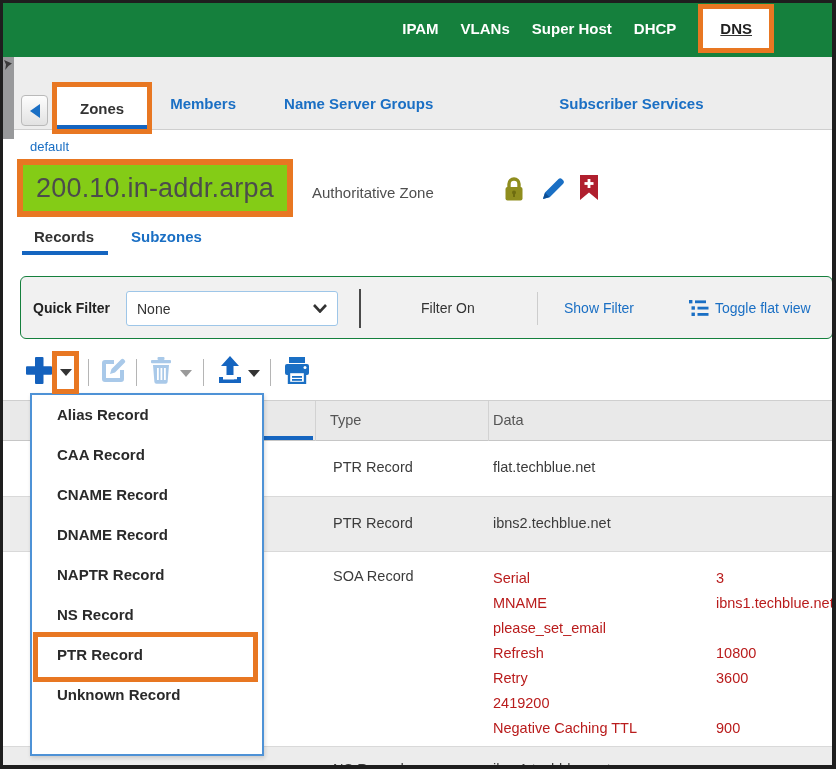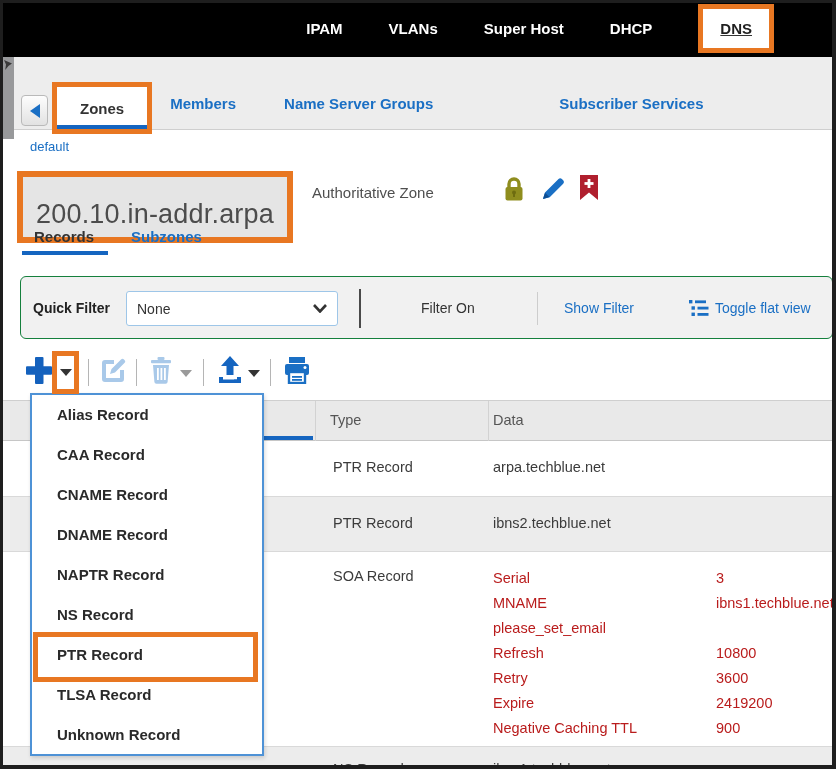--- a/index.html
+++ b/index.html
@@ -10,22 +10,22 @@
     color:#333;
   }
   .abs { position:absolute; }
 
   
   .shot-frame { position:absolute; inset:0; border:3px solid #1e1e1e;
     border-right-width:4px; border-bottom-width:4px; pointer-events:none; z-index:60; }
 
   
   .topbar { position:absolute; left:0; top:0; width:100%; height:57px;
-    background:#000000; display:flex; align-items:center;
-    justify-content:flex-end; padding-right:62px; gap:46px; z-index:5; }
+    background:#15803d; display:flex; align-items:center;
+    justify-content:flex-end; padding-right:62px; gap:22px; z-index:5; }
   .topbar .ttab { color:#fff; font-size:15px; font-weight:bold; white-space:nowrap; cursor:default; }
   .hl { border:5px solid #e87722; }
   .dns-frame { display:flex; background:transparent;text-decoration:underline; }
   .dns-frame .ttab-active { background:#fff; color:#1f1f1f; padding:11px 17px; font-size:15px; font-weight:bold; }
 
   
   .subnav { position:absolute; top:57px; left:0; width:100%; height:73px;
     background:#ededed; border-bottom:1px solid #cfcfcf; z-index:4; }
   .handle { position:absolute; left:3px; top:0; width:11px; height:82px; background:#98999b; }
   .handle .pin { position:absolute; left:1px; top:3px; width:8px; height:10px; background:#3a3a3a;
@@ -37,21 +37,21 @@
     border-right:10px solid #1a6fc4; }
   .subtabs { position:absolute; left:52px; bottom:0; display:flex; align-items:flex-end; white-space:nowrap; }
   .zones-frame { margin-bottom:-5px; }
   .subtab-active { position:relative; display:block; background:#fff; padding:13px 23px 12px;
     font-size:15px; font-weight:bold; color:#333; }
   .subtab-active::after { content:""; position:absolute; left:0; right:0; bottom:0; height:4px; background:#1565c0; }
   .subtab { color:#1a6fc4; font-size:15px; font-weight:600; padding-bottom:17px; cursor:pointer; }
 
   
   .breadcrumb { left:30px; top:139px; color:#1a6fc4; font-size:13px; cursor:pointer; }
-  .title-frame { left:17px; top:159px; border-width:6px; background:#e5e5e5; padding:22px 13px 7px;margin-top:12px; }
+  .title-frame { left:17px; top:159px; border-width:6px; background:#84cc16; padding:8px 13px 7px; }
   .zone-title { font-size:27px; color:#4c4c4c; letter-spacing:0.2px; white-space:nowrap; }
   .zone-type { left:312px; top:184px; font-size:15px; color:#4f4f4f; }
   .hicon { top:176px; cursor:pointer; }
 
   
   .rec-tab { left:34px; top:228px; font-size:15px; font-weight:bold; color:#333; }
   .rec-underline { left:22px; top:251px; width:86px; height:4px; background:#1565c0; }
   .sub-tab { left:131px; top:228px; font-size:15px; font-weight:bold; color:#1a6fc4; cursor:pointer; }
 
   
@@ -230,21 +230,21 @@
   <div class="thead">
     <span class="colline" style="left:312px"></span>
     <span class="colline" style="left:485px"></span>
     <span class="th-label" style="left:327px">Type</span>
     <span class="th-label" style="left:490px">Data</span>
     <span class="sortline"></span>
   </div>
 
   <div class="trow row-white" style="height:56px">
     <span class="cell" style="left:330px; top:18px">PTR Record</span>
-    <span class="cell" style="left:490px; top:18px">arpa.techblue.net</span>
+    <span class="cell" style="left:490px; top:18px">flat.techblue.net</span>
   </div>
 
   <div class="trow row-gray" style="height:55px">
     <span class="cell" style="left:330px; top:18px">PTR Record</span>
     <span class="cell" style="left:490px; top:18px">ibns2.techblue.net</span>
   </div>
 
   <div class="trow row-white" style="height:195px">
     <span class="cell" style="left:330px; top:16px">SOA Record</span>
     <div class="soa-grid">
@@ -261,21 +261,20 @@
         </div>
       <div class="soa-line">
           <span class="soa-label">Refresh</span>
           <span class="soa-value">10800</span>
         </div>
       <div class="soa-line">
           <span class="soa-label">Retry</span>
           <span class="soa-value">3600</span>
         </div>
       <div class="soa-line">
-          <span class="soa-label">Expire</span>
           <span class="soa-value">2419200</span>
         </div>
       <div class="soa-line">
           <span class="soa-label">Negative Caching TTL</span>
           <span class="soa-value">900</span>
         </div>
     </div>
   </div>
 
   <div class="trow row-gray" style="height:60px">
@@ -285,18 +284,17 @@
 </div>
 
 <div class="abs menu">
   <div class="menu-item">Alias Record</div>
   <div class="menu-item">CAA Record</div>
   <div class="menu-item">CNAME Record</div>
   <div class="menu-item">DNAME Record</div>
   <div class="menu-item">NAPTR Record</div>
   <div class="menu-item">NS Record</div>
   <div class="menu-item">PTR Record</div>
-  <div class="menu-item">TLSA Record</div>
   <div class="menu-item">Unknown Record</div>
   <span class="ptr-frame"></span>
 </div>
 
 <div class="shot-frame"></div>
 
 </body></html>

